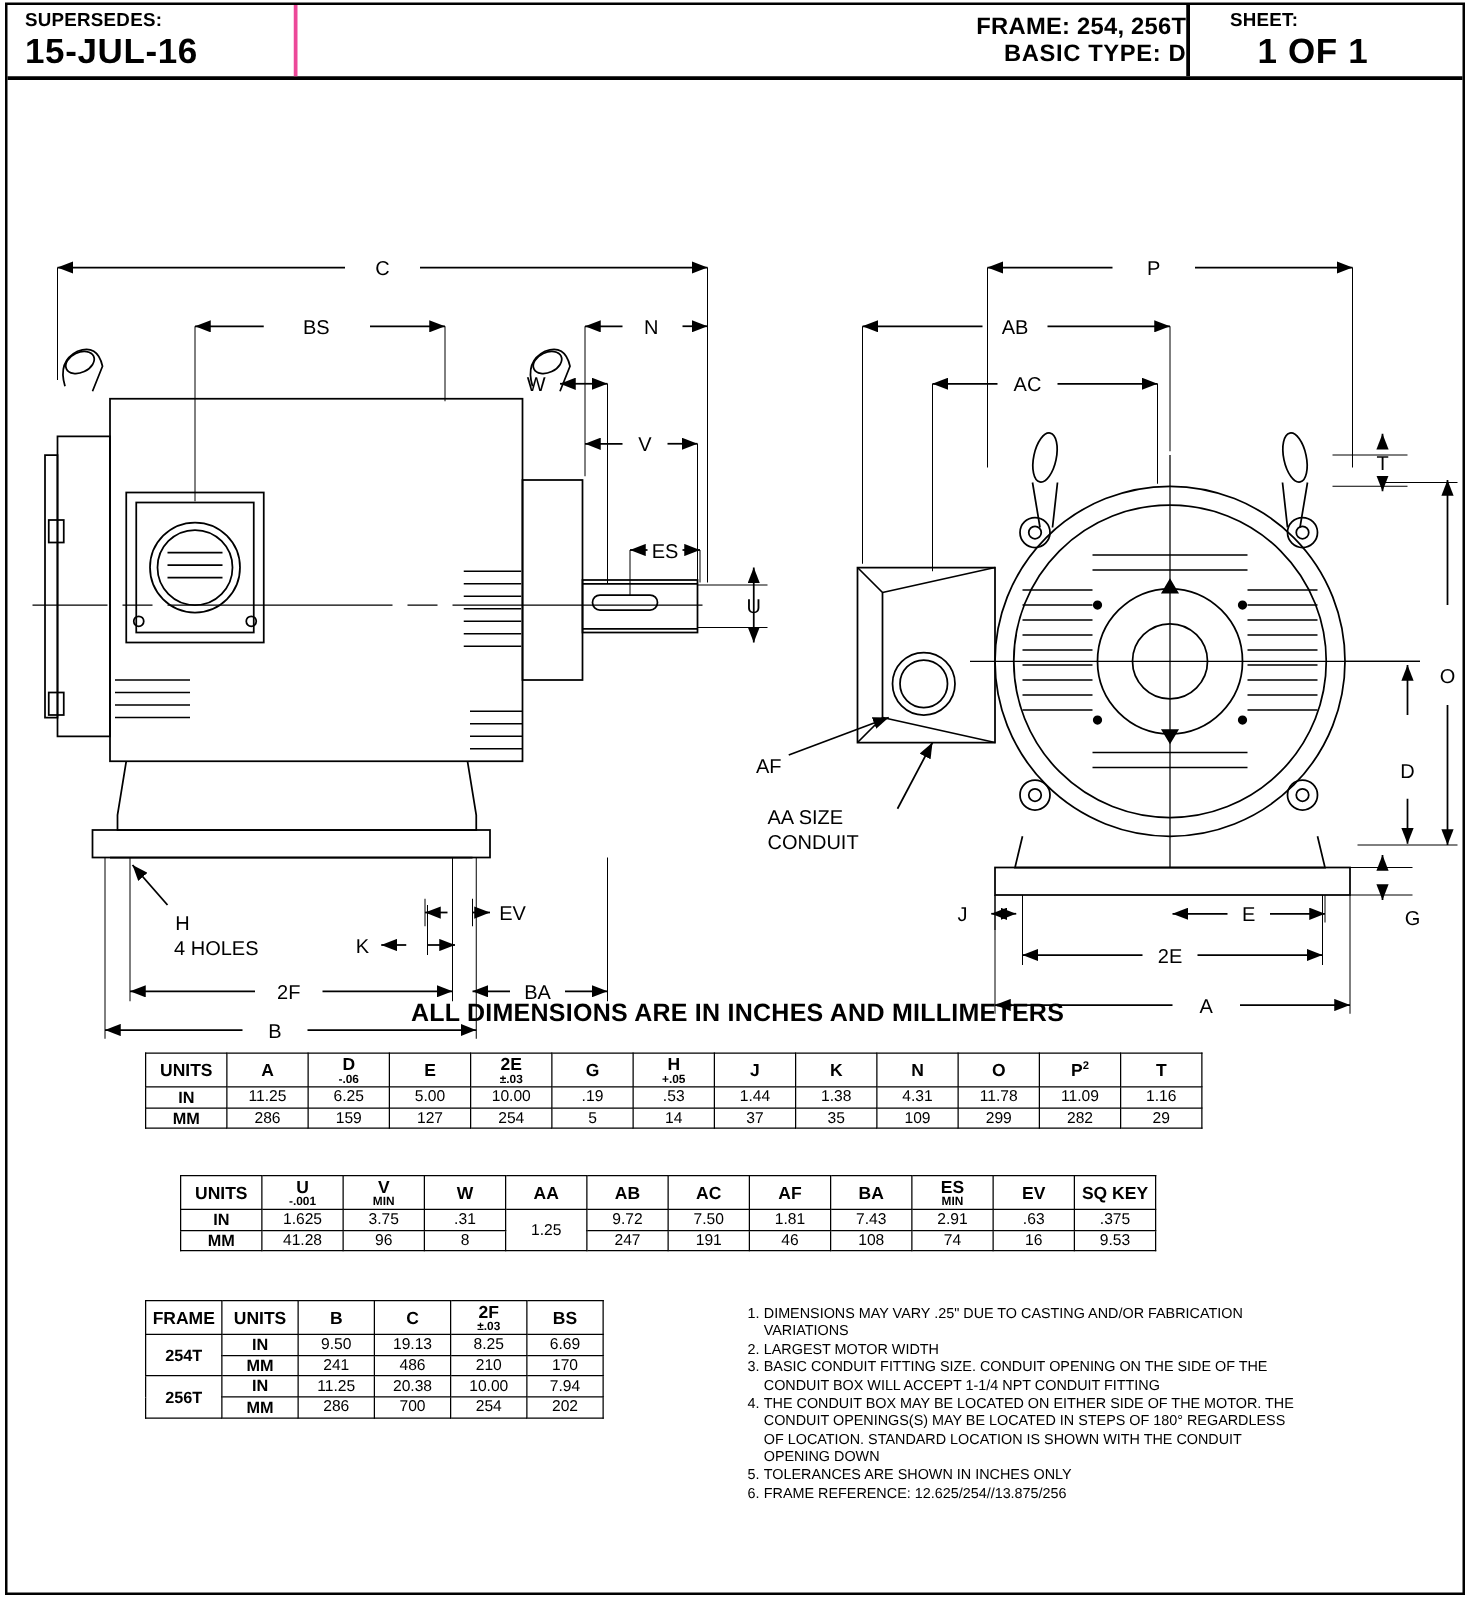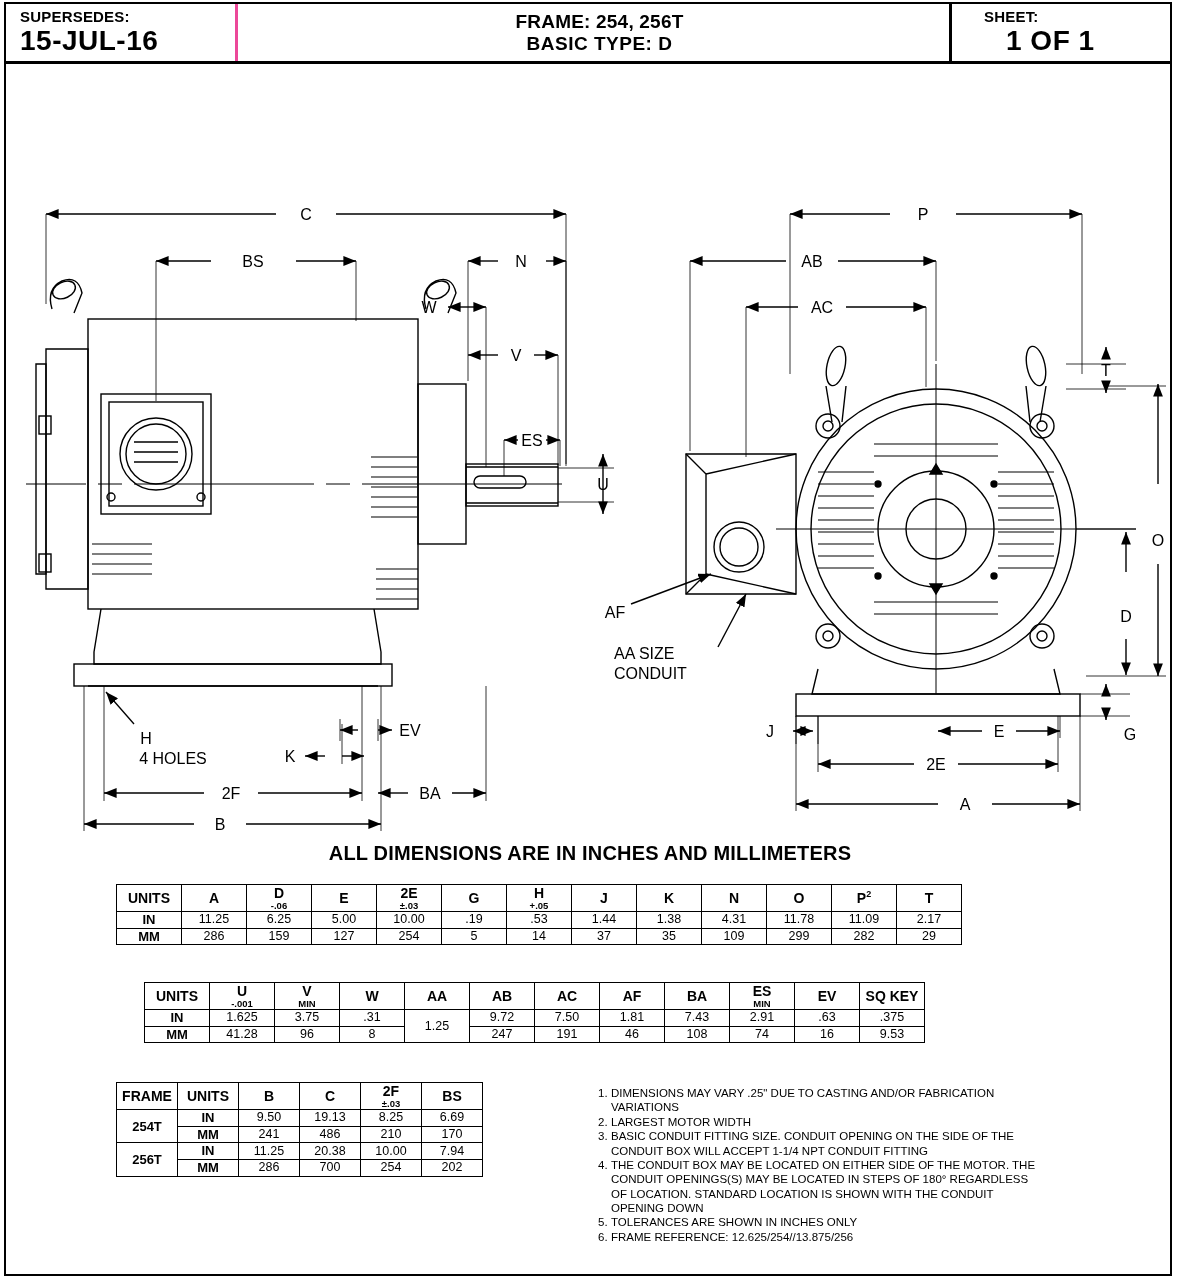--- a/index.html
+++ b/index.html
@@ -35,21 +35,21 @@
     display: flex;
   }
   .tb-cell {
     box-sizing: border-box;
     display: flex;
     flex-direction: column;
     justify-content: center;
     padding-left: 14px;
   }
   .tb-left { width: 232px; border-right: 3px solid #ec4899; }
-  .tb-mid  { flex: 1; align-items: center; padding-left: 12px; border-right: 3px solid #000; }
+  .tb-mid  { flex: 1; align-items: flex-end; padding-left: 12px; border-right: 3px solid #000; }
   .tb-right{ width: 218px; padding-left: 32px; }
   .tb-label {
     font-size: 15px;
     font-weight: bold;
     letter-spacing: .2px;
   }
   .tb-value {
     font-size: 28px;
     font-weight: bold;
     letter-spacing: .5px;
@@ -66,21 +66,21 @@
     top: 60px;
     width: 1168px;
     height: 780px;
   }
   .dwg-svg { display: block; }
 
   
   .tables {
     position: absolute;
     left: 0;
-    top: 838px;
+    top: 796px;
     width: 1168px;
   }
   .alldim {
     text-align: center;
     font-size: 20px;
     font-weight: bold;
     letter-spacing: .2px;
     margin-bottom: 8px;
   }
   table.dim {
@@ -440,21 +440,21 @@
         <td class="val">6.25</td>
         <td class="val">5.00</td>
         <td class="val">10.00</td>
         <td class="val">.19</td>
         <td class="val">.53</td>
         <td class="val">1.44</td>
         <td class="val">1.38</td>
         <td class="val">4.31</td>
         <td class="val">11.78</td>
         <td class="val">11.09</td>
-        <td class="val">2.17</td>
+        <td class="val">1.16</td>
       </tr>
       <tr>
         <th>MM</th>
         <td class="val">286</td>
         <td class="val">159</td>
         <td class="val">127</td>
         <td class="val">254</td>
         <td class="val">5</td>
         <td class="val">14</td>
         <td class="val">37</td>

